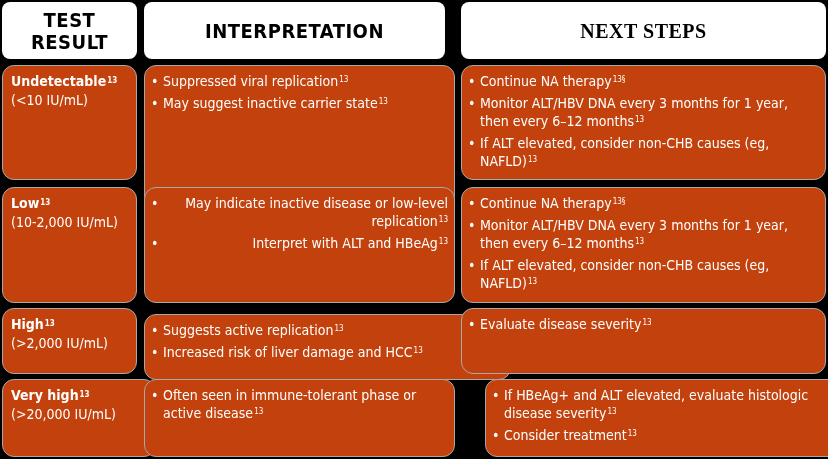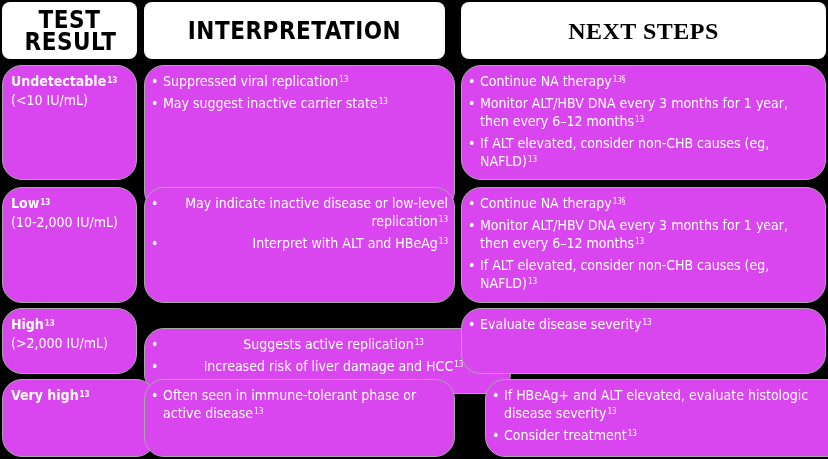--- a/index.html
+++ b/index.html
@@ -1,21 +1,21 @@
 <!DOCTYPE html>
 <html><head>
 <meta charset="utf-8">
 <style>
   html, body { margin:0; padding:0; background:#000; }
   body { width:828px; height:459px; position:relative; overflow:hidden;
          font-family:"DejaVu Sans Condensed","DejaVu Sans", sans-serif; color:#fff; }
   .hdr { position:absolute; background:#fff; color:#000; border-radius:8px;
          display:flex; align-items:center; justify-content:center; text-align:center;
-         font-weight:bold; font-size:24px; line-height:22px; letter-spacing:0.5px; }
-  .cell { position:absolute; border:1.5px solid #a8a8a8; border-radius:20px; box-sizing:border-box; background:#d946ef; }
+         font-weight:bold; font-size:20px; line-height:22px; letter-spacing:0.5px; }
+  .cell { position:absolute; border:1.5px solid #a8a8a8; border-radius:12px; box-sizing:border-box; background:#c2410c; }
   .res { padding:6px 0 0 8px; font-size:14px; line-height:19px; }
   .res .lvl { font-weight:bold; display:block; }
   .res .rng { display:block; }
   sup { font-size:8px; vertical-align:top; position:relative; top:-1px; margin-left:1px; }
   ul { list-style:none; margin:0; padding:6px 6px 0 6px; }
   li { position:relative; padding-left:12px; font-size:14px; line-height:18px; margin-bottom:4px; }
   li::before { content:"•"; position:absolute; left:0; top:0; }
 </style>
 </head>
 <body>
@@ -62,33 +62,34 @@
       <ul>
         <li><span>Continue NA therapy</span><sup>13§</sup></li>
         <li><span>Monitor ALT/HBV DNA every 3 months for 1 year, then every 6–12 months</span><sup>13</sup></li>
         <li><span>If ALT elevated, consider non-CHB causes (eg, NAFLD)</span><sup>13</sup></li>
       </ul>
     </div>
     <div class="cell res" style="left: 2px; top: 308px; width: 135px; height: 66px;">
       <span class="lvl"><span>High</span><sup>13</sup></span>
       <span class="rng">(&gt;2,000 IU/mL)</span>
     </div>
-    <div class="cell " style="left: 144px; top: 328px; width: 367px; height: 66px; text-align: center;">
+    <div class="cell " style="left: 144px; top: 314px; width: 367px; height: 66px;">
       <ul>
         <li><span>Suggests active replication</span><sup>13</sup></li>
         <li><span>Increased risk of liver damage and HCC</span><sup>13</sup></li>
       </ul>
     </div>
     <div class="cell " style="left: 461px; top: 308px; width: 365px; height: 66px;">
       <ul>
         <li><span>Evaluate disease severity</span><sup>13</sup></li>
       </ul>
     </div>
     <div class="cell res" style="left: 2px; top: 379px; width: 154px; height: 78px;">
       <span class="lvl"><span>Very high</span><sup>13</sup></span>
+      <span class="rng">(&gt;20,000 IU/mL)</span>
     </div>
     <div class="cell " style="left: 144px; top: 379px; width: 311px; height: 78px;">
       <ul>
         <li><span>Often seen in immune-tolerant phase or active disease</span><sup>13</sup></li>
       </ul>
     </div>
     <div class="cell " style="left: 461px; top: 379px; width: 365px; height: 78px; margin-left: 24px;">
       <ul>
         <li><span>If HBeAg+ and ALT elevated, evaluate histologic disease severity</span><sup>13</sup></li>
         <li><span>Consider treatment</span><sup>13</sup></li>

